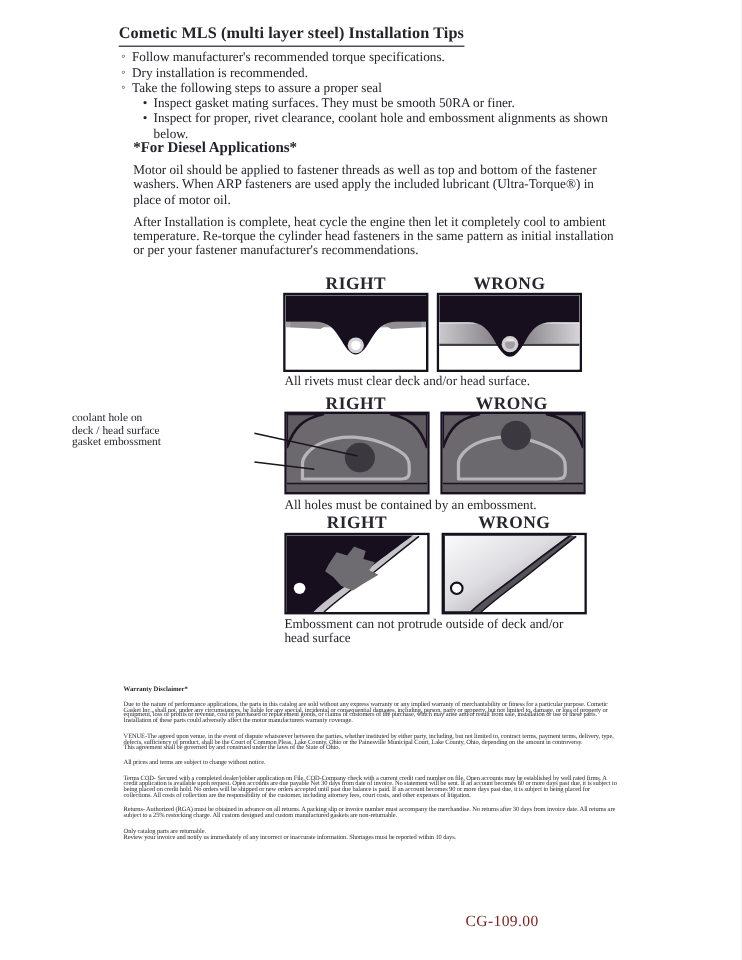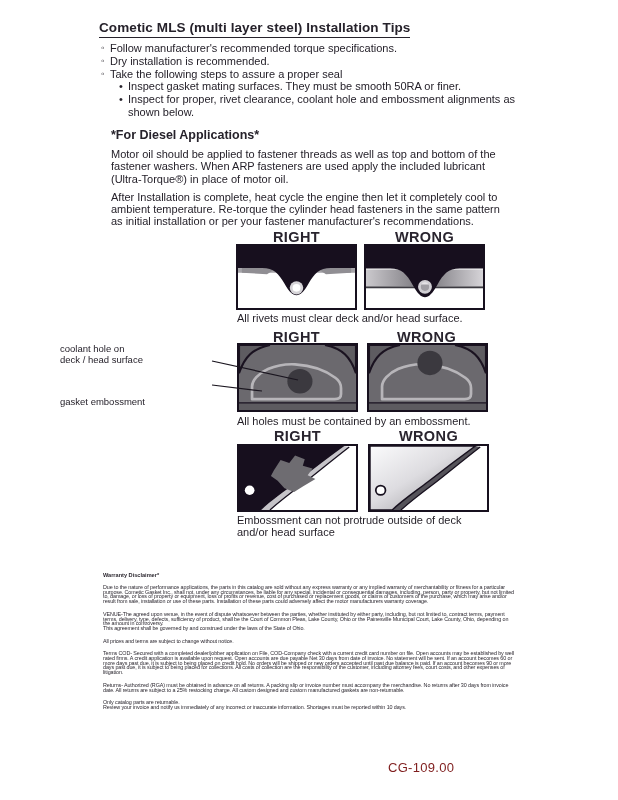--- a/index.html
+++ b/index.html
@@ -1,34 +1,34 @@
 <!DOCTYPE html>
 <html><head>
 <meta charset="utf-8">
 <style>
   html,body { margin:0; padding:0; background:#e8e8e8; }
   .page {
     position:relative; width:618px; height:800px; margin:0 auto;
     background:#ffffff; overflow:hidden;
-    font-family:Liberation Sans, sans-serif; color:#26222b;
+    font-family:Liberation Serif, serif; color:#26222b;
   }
   
   .title {
     position:absolute; left:99px; top:20px;
     font-size:13.5px; font-weight:bold; letter-spacing:0.1px;
     border-bottom:1.6px solid #26222b; padding-bottom:1.5px; display:inline-block;
   }
   .tips { position:absolute; left:101px; top:42px; width:430px; font-size:11px; line-height:12.8px; }
   .tip-row { display:flex; }
   .tip-row .marker { width:9px; flex:0 0 9px; font-size:10px; }
   .tip-sub { padding-left:18px; }
   .tip-sub .marker { width:9px; flex:0 0 9px; font-size:11px; }
   
   .diesel { position:absolute; left:111px; top:113px; width:402px; font-size:11px; line-height:12.2px; }
-  .diesel h2 { font-size:12.5px; font-weight:bold; margin:16px 0 7px 0; }
+  .diesel h2 { font-size:12.5px; font-weight:bold; margin:4px 0 7px 0; }
   .diesel p  { margin:0 0 6px 0; }
   .diesel .note { margin-top:7px; }
   
   .dlabel {
     position:absolute; width:121px; text-align:center;
     font-size:14.5px; font-weight:bold; letter-spacing:0.4px; color:#29242e;
   }
   .panel {
     position:absolute; width:121px; box-sizing:border-box;
     border:2.5px solid #17101e; background:#fff;
@@ -117,21 +117,21 @@
     </svg>
   </div>
 
   <div class="dcaption" style="left:237px; top:312px;">All rivets must clear deck and/or head surface.</div>
 
   <div class="dlabel" style="left:236px; top:329px;">RIGHT</div>
   <div class="dlabel" style="left:366px; top:329px;">WRONG</div>
 
   <div class="annotation" style="left:60px; top:344px;">coolant hole on
 deck / head surface</div>
-  <div class="annotation" style="left:60px; top:397px;">gasket embossment</div>
+  <div class="annotation" style="left:60px; top:364px;">gasket embossment</div>
 
   <svg class="leader-svg">
     <line x1="7" y1="11" x2="93" y2="30" stroke="#1a151f" stroke-width="1.2"></line>
     <line x1="7" y1="35" x2="57" y2="41" stroke="#1a151f" stroke-width="1.2"></line>
   </svg>
 
   <div class="panel" style="left:237px; top:343px; height:69px;">
     <svg viewBox="0 0 121 69" preserveAspectRatio="none">
       <rect x="0" y="0" width="121" height="69" fill="#6b696e"></rect>
       <path d="M0,30 C6,12 14,4 32,0 L0,0 Z" fill="#5e5c61" stroke="#1a1220" stroke-width="2.2"></path>

